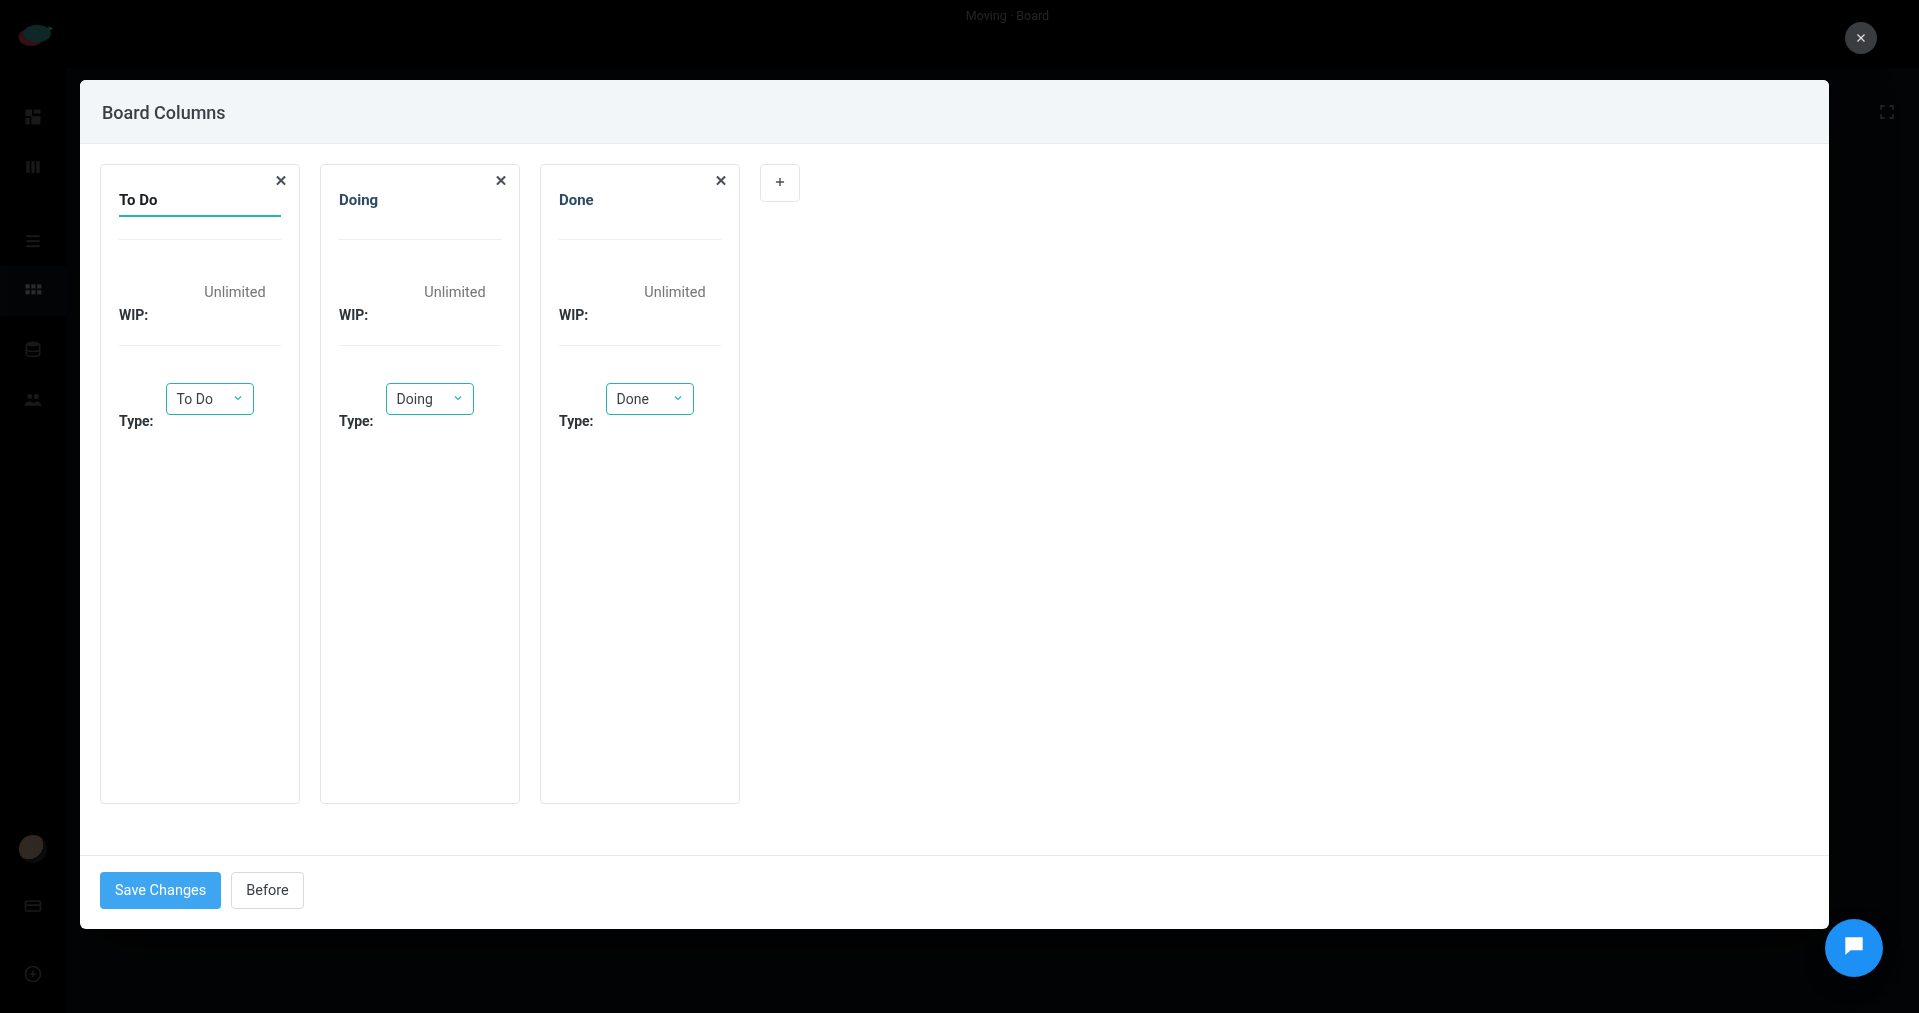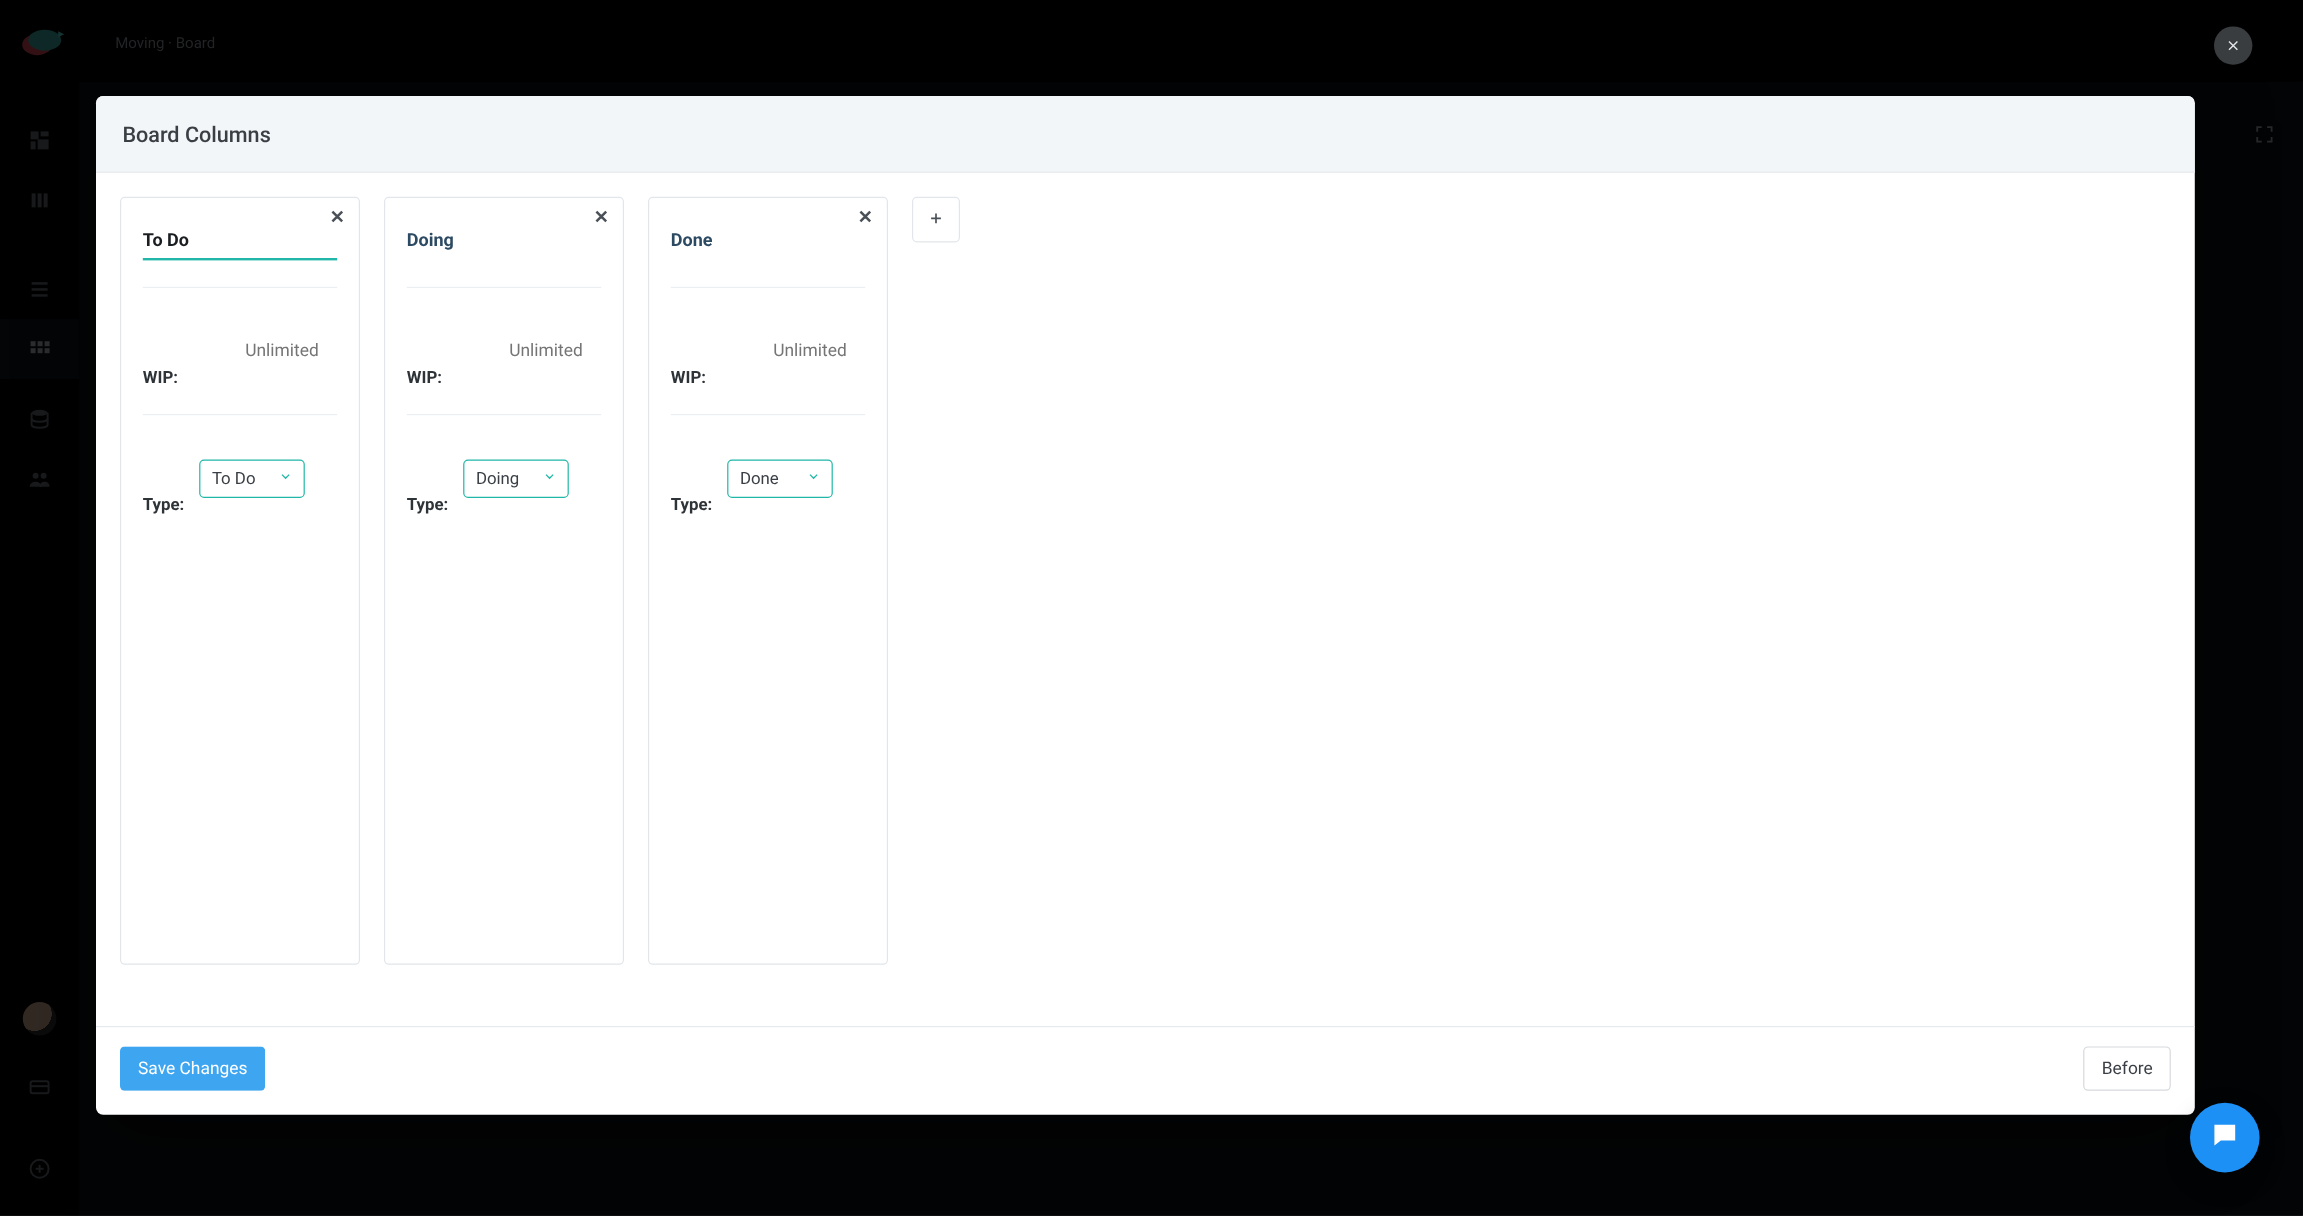--- a/index.html
+++ b/index.html
@@ -34,21 +34,21 @@
     background: var(--bg-dark);
   }
 
   
   .app-header {
     position: absolute;
     top: 0; left: 0; right: 0;
     height: 68px;
     padding: 10px 0 0 96px;
     display: flex;
-    flex-direction: column;
+    flex-direction: row;
     justify-content: center;
     color: #cfd3d8;
   }
   .app-header .crumbs {
     font-size: 12.5px;
     color: #7d828a;
     line-height: 1;
     margin-bottom: 4px;
   }
   .app-header .crumbs span { color: #7d828a; }
@@ -158,21 +158,20 @@
     overflow: auto;
     display: flex;
     align-items: flex-start;
     gap: 20px;
   }
   .modal-footer {
     border-top: 1px solid #e7eaed;
     padding: 16px 20px 20px;
     display: flex;
     gap: 10px;
-    justify-content: space-between;
   }
 
   
   .col-card {
     width: 200px;
     height: 640px;
     border: 1px solid var(--card-border);
     border-radius: 4px;
     background: #fff;
     position: relative;

